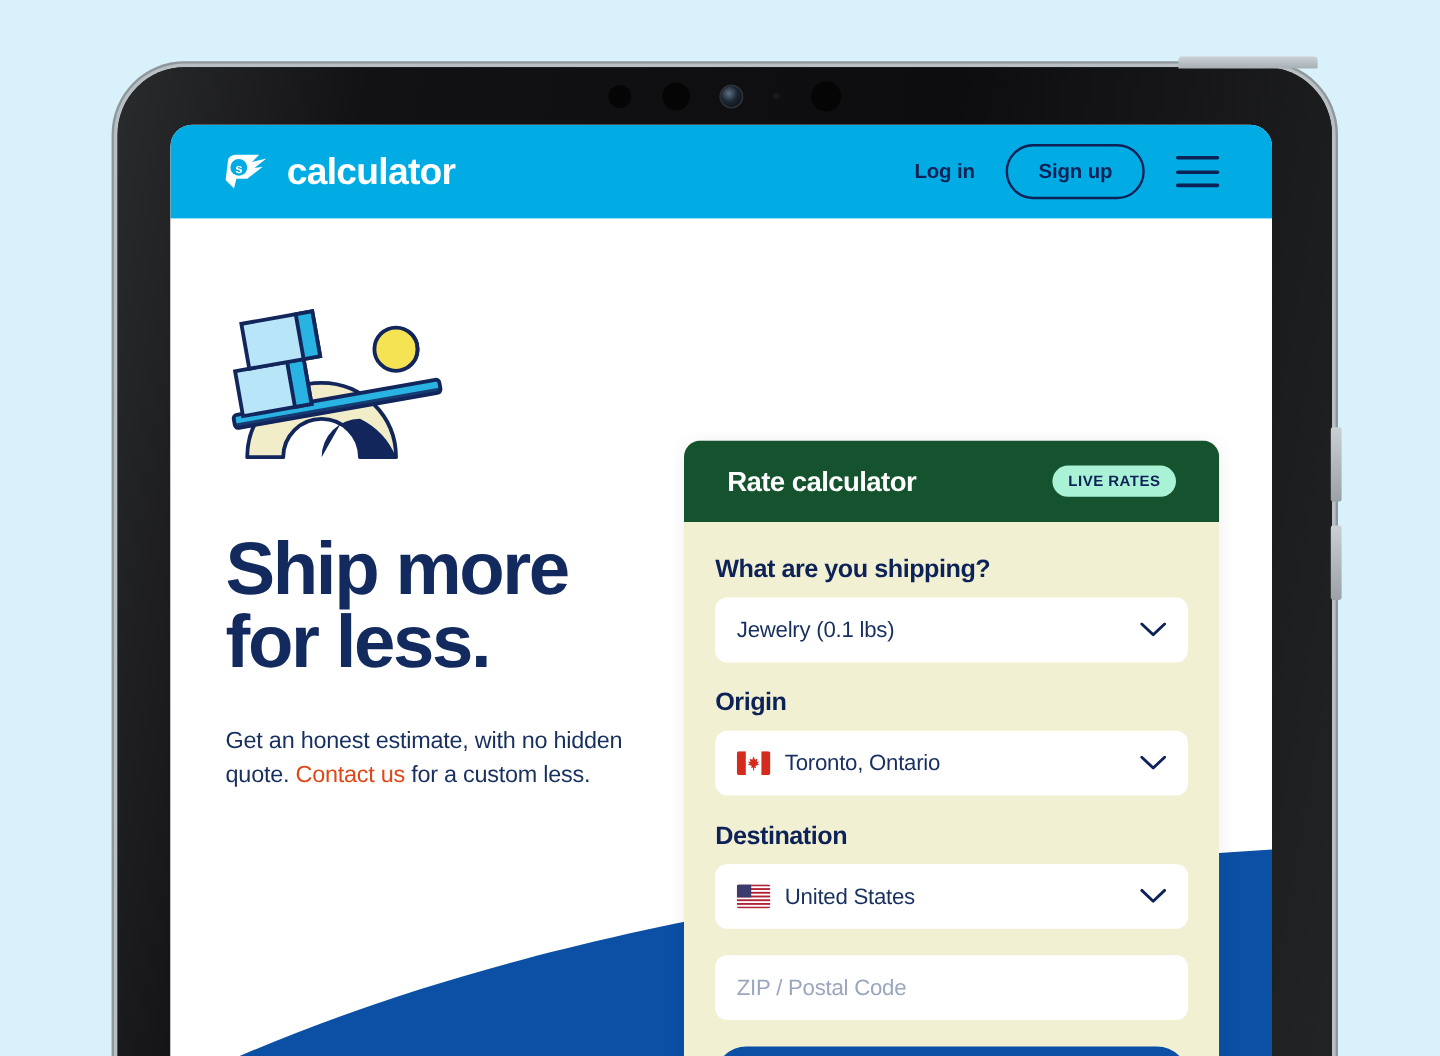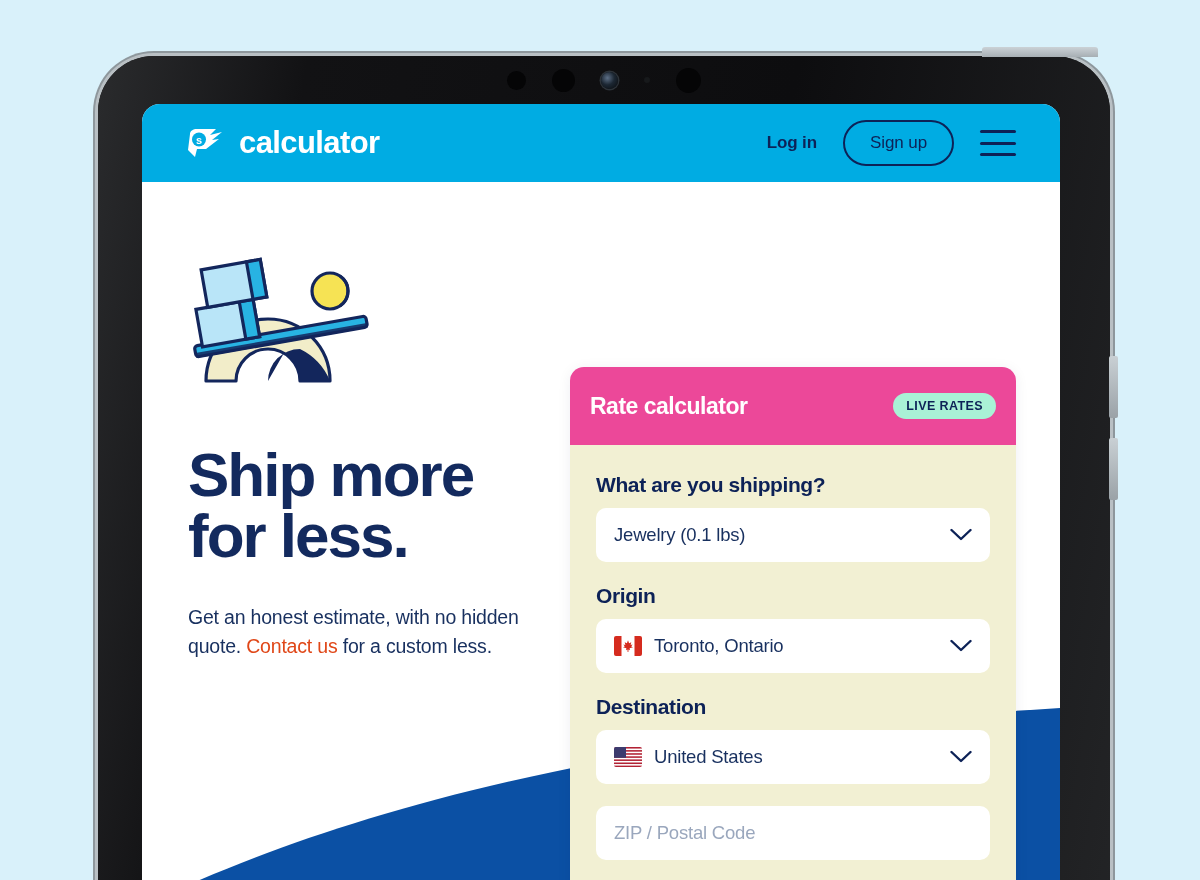--- a/index.html
+++ b/index.html
@@ -104,21 +104,21 @@
     font-weight: 700;
     cursor: pointer;
     letter-spacing: -0.1px;
   }
   #signup-button {
     border: 2px solid #0d2257;
     color: #0d2257;
     background: transparent;
     font-family: inherit;
     font-size: 17px;
-    font-weight: 400;
+    font-weight: 700;
     padding: 11px 25px;
     border-radius: 999px;
     cursor: pointer;
     letter-spacing: -0.1px;
   }
   #menu-button {
     width: 36px; height: 26px;
     display: flex; flex-direction: column; justify-content: space-between;
     cursor: pointer;
     background: none; border: 0; padding: 0;
@@ -168,24 +168,24 @@
   #calculator {
     position: absolute;
     left: 428px; top: 185px;
     width: 446px;
     border-radius: 14px 14px 0 0;
     overflow: hidden;
     z-index: 3;
     box-shadow: 0 2px 14px rgba(10,30,70,.07);
   }
   #calc-header {
-    background: #ec4899;
-    height: 78px;
+    background: #14532d;
+    height: 68px;
     display: flex; align-items: center;
-    padding: 0 20px;
+    padding: 0 36px;
   }
   #calc-title {
     color: #ffffff;
     font-size: 23px;
     font-weight: 700;
     letter-spacing: -0.5px;
   }
   #live-rates-badge {
     margin-left: auto;
     background: #a9f2d6;

